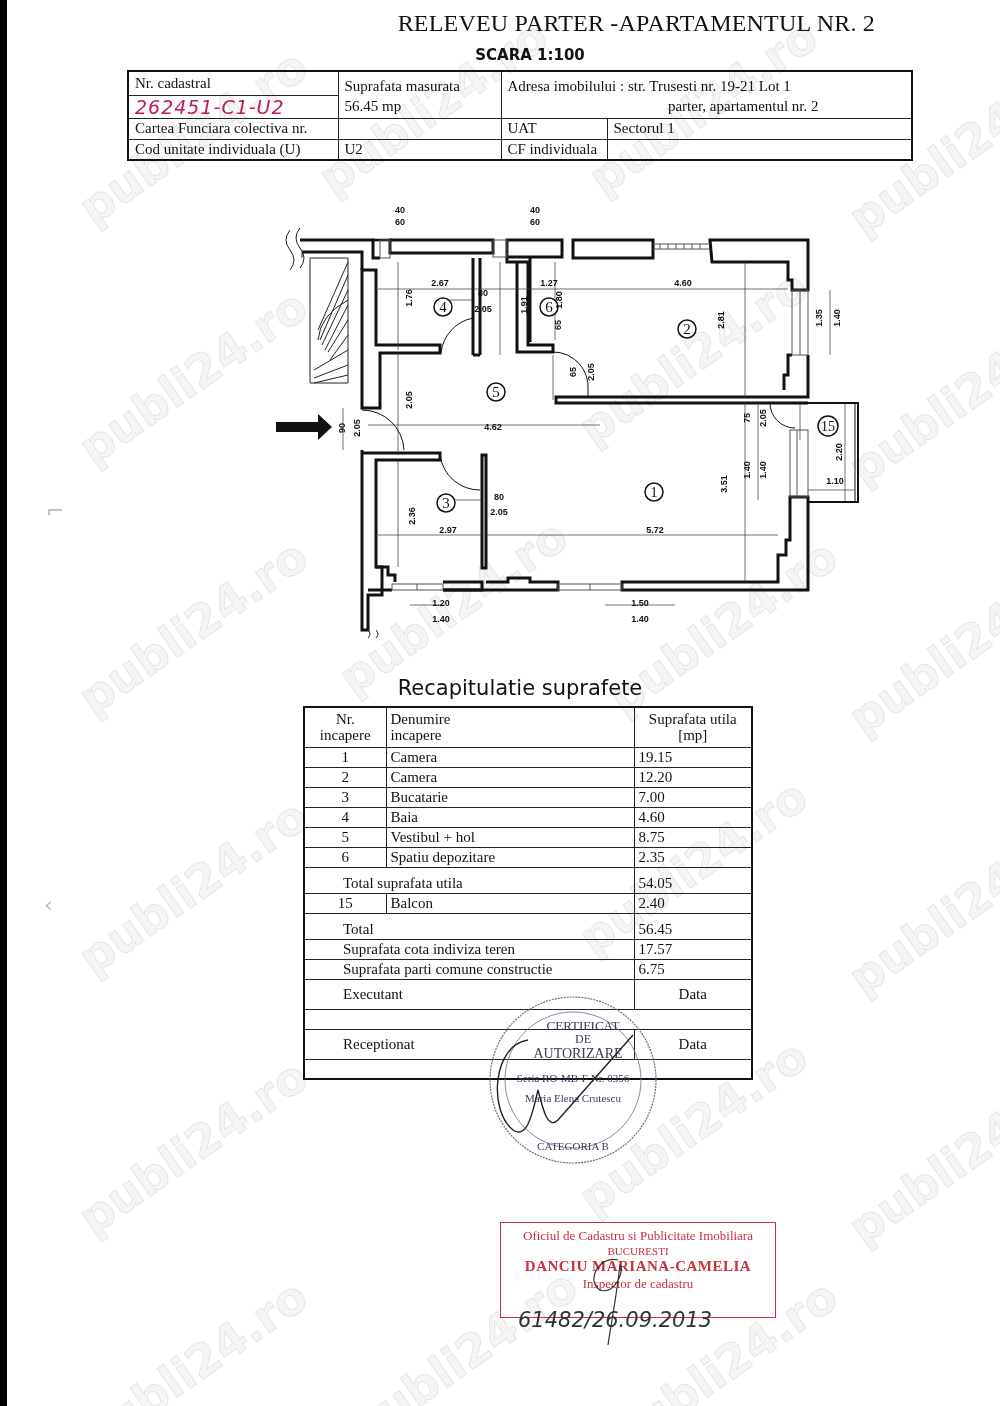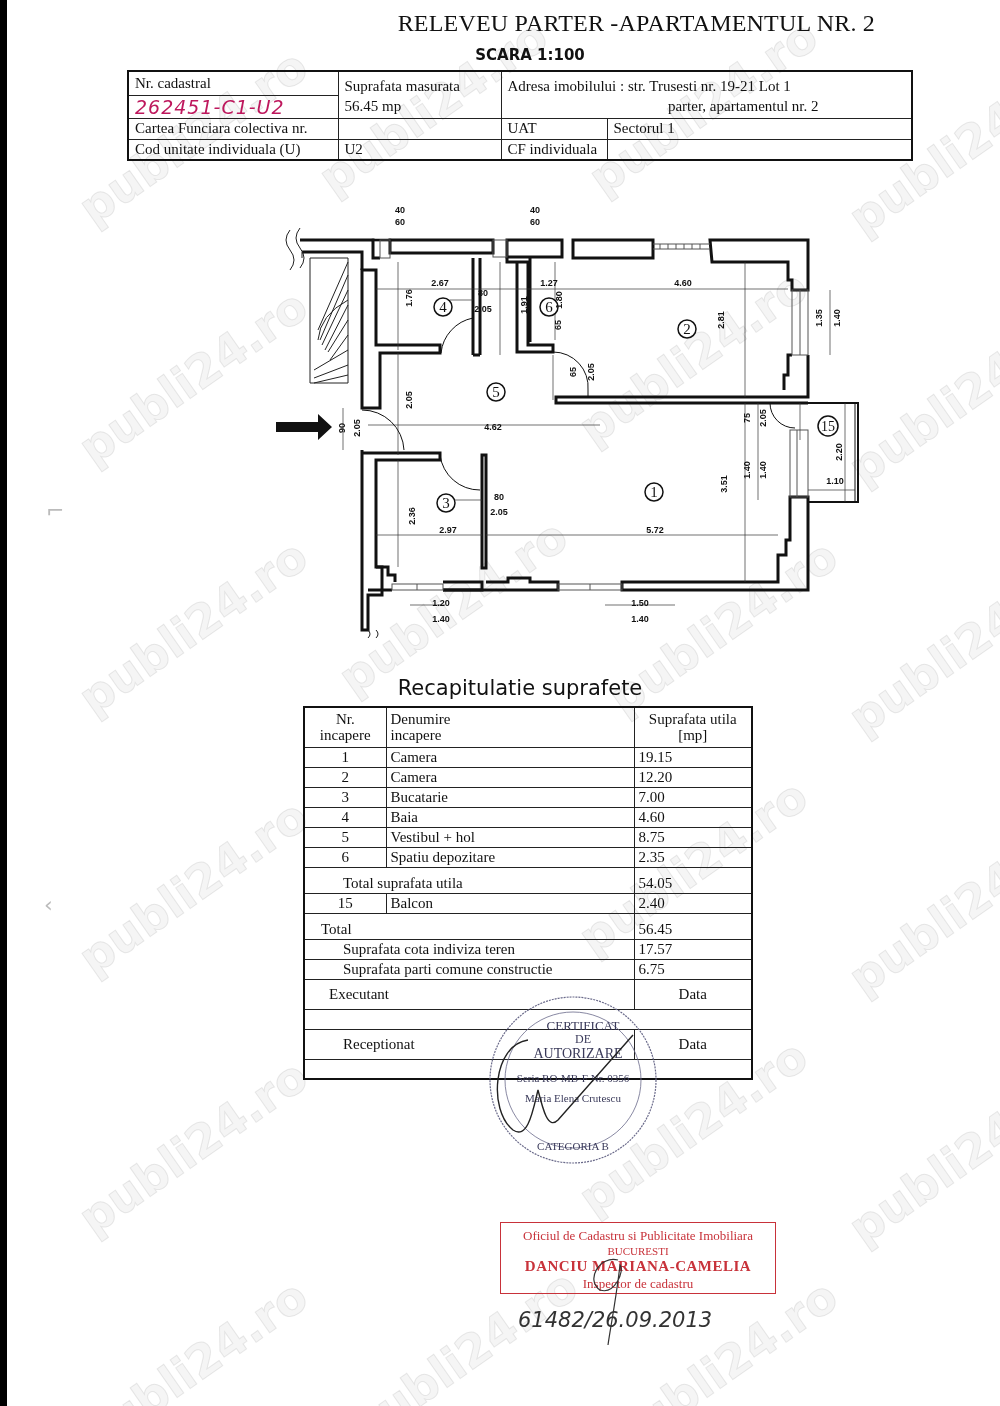--- a/index.html
+++ b/index.html
@@ -16,21 +16,21 @@
   .recap-title { position: absolute; left: 300px; width: 440px; top: 676px; text-align: center; font-family: "DejaVu Sans", sans-serif; font-size: 21px; }
   table.recap { position: absolute; left: 303px; top: 706px; width: 450px; border-collapse: collapse; border: 2px solid #111; font-size: 15px; }
   table.recap td { border: 1px solid #222; padding: 0 4px; height: 20px; vertical-align: middle; }
   table.recap td.num { text-align: center; width: 82px; }
   table.recap td.val { text-align: left; padding-right: 14px; width: 118px; }
   table.recap .hdr td { height: 40px; line-height: 16px; }
   table.recap td.spacer-top { padding-top: 6px; }
   .sig-row td { height: 170px; }
   .rec-row td { height: 178px; }
   .stamp-cert { position: absolute; left: 483px; top: 990px; width: 180px; height: 180px; }
-  .stamp-ocpi { position: absolute; left: 500px; top: 1222px; width: 276px; height: 72px; border: 1.5px solid #c8323a; color: #c8323a; text-align: center; font-size: 13px; line-height: 18px; padding-top: 4px; }
+  .stamp-ocpi { position: absolute; left: 500px; top: 1222px; width: 276px; height: 96px; border: 1.5px solid #c8323a; color: #c8323a; text-align: center; font-size: 13px; line-height: 18px; padding-top: 4px; }
   .stamp-ocpi .big { font-weight: bold; font-size: 15px; letter-spacing: 0.5px; }
   .regnum { position: absolute; left: 518px; top: 1308px; font-family: "DejaVu Sans", sans-serif; font-style: italic; font-size: 21px; color: #333; }
   .tick { position: absolute; color: #bbb; font-size: 22px; font-family: "DejaVu Sans", sans-serif; }
 </style>
 </head>
 <body>
 
 <div class="left-bar"></div>
 
 <div class="watermark" style="left:60px;top:110px;">publi24.ro</div>
@@ -303,33 +303,33 @@
   <tr>
     <td colspan="2" class="spacer-top" style="padding-left:38px;height:26px;">Total suprafata utila</td>
     <td class="val spacer-top">54.05</td>
   </tr>
   <tr>
     <td class="num">15</td>
     <td>Balcon</td>
     <td class="val">2.40</td>
   </tr>
   <tr>
-    <td colspan="2" class="spacer-top" style="padding-left:16px;height:26px;border-bottom:none;">Total</td>
+    <td colspan="2" class="spacer-top" style="padding-left:38px;height:26px;border-bottom:none;">Total</td>
     <td class="val spacer-top">56.45</td>
   </tr>
   <tr>
     <td colspan="2" style="padding-left:38px;">Suprafata cota indiviza teren</td>
     <td class="val">17.57</td>
   </tr>
   <tr>
     <td colspan="2" style="padding-left:38px;margin-left:16px;">Suprafata parti comune constructie</td>
     <td class="val">6.75</td>
   </tr>
   <tr>
-    <td colspan="2" style="padding-left:24px;height:30px;">Executant</td>
+    <td colspan="2" style="padding-left:38px;height:30px;">Executant</td>
     <td style="text-align:center;">Data</td>
   </tr>
   <tr class="sig-row">
     <td colspan="3"></td>
   </tr>
   <tr>
     <td colspan="2" style="padding-left:38px;height:30px;">Receptionat</td>
     <td style="text-align:center;">Data</td>
   </tr>
   <tr class="rec-row">

